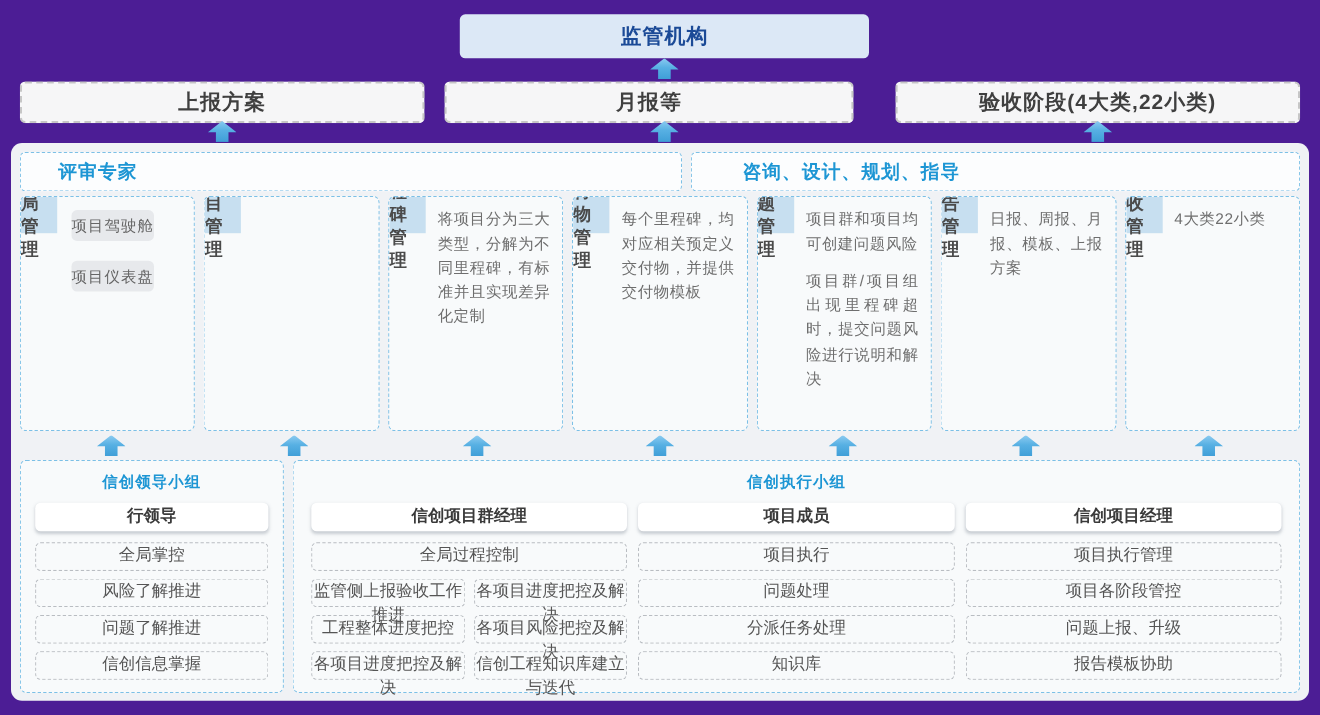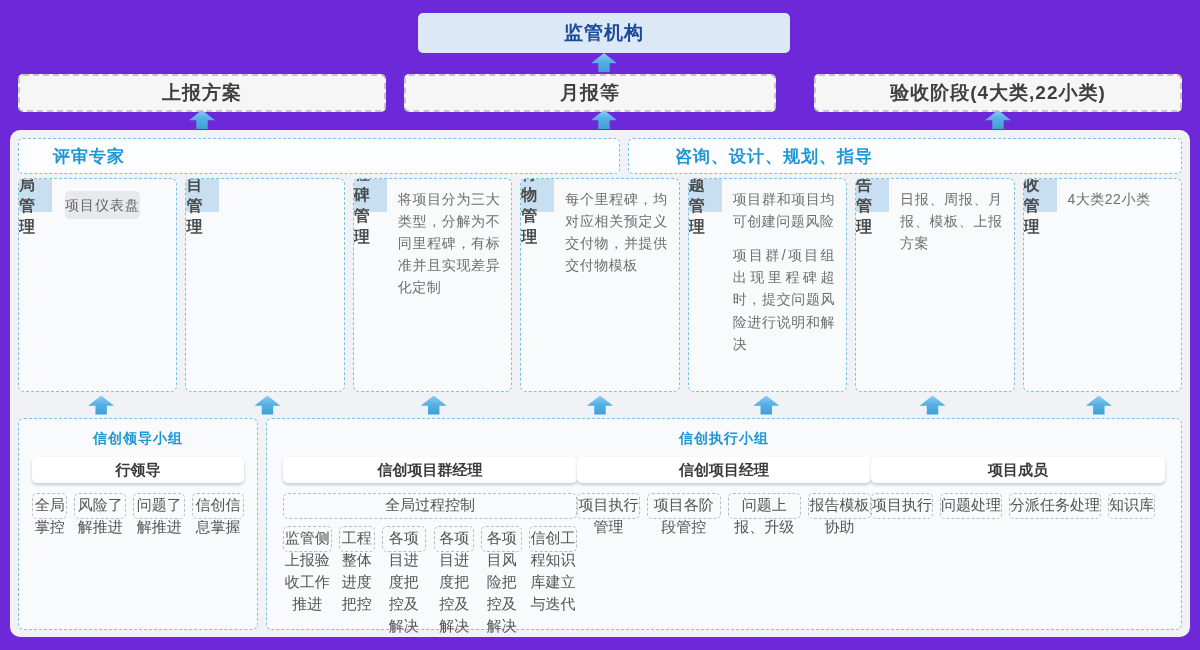--- a/index.html
+++ b/index.html
@@ -1,18 +1,18 @@
 <!DOCTYPE html>
 <html><head>
 <meta charset="utf-8">
 <style>
   * { box-sizing: border-box; margin: 0; padding: 0; }
   html, body { background: #ffffff; }
   body { font-family: "Liberation Sans", "DejaVu Sans", sans-serif; }
-  .stage { position: relative; width: 1200px; height: 650px; background: #6d28d9; overflow: hidden; }
+  .stage { position: relative; width: 1200px; height: 650px; background: #4c1d95; overflow: hidden; }
 
   
   .reg-box { position: absolute; left: 418px; top: 13px; width: 372px; height: 40px;
     background: #dce8f6; border-radius: 5px; display: flex; align-items: center; justify-content: center;
     color: #1b4a97; font-size: 19px; font-weight: bold; letter-spacing: 1px; }
   .out-box { position: absolute; top: 74px; height: 38px; background: #f6f6f7;
     border: 2px dashed #c6c6c6; border-radius: 5px; display: flex; align-items: center; justify-content: center;
     color: #3f3f3f; font-size: 19px; font-weight: bold; letter-spacing: 1px; }
   .out-1 { left: 18px;  width: 368px; }
   .out-2 { left: 404px; width: 372px; }
@@ -56,24 +56,24 @@
   
   .teams-row { display: flex; gap: 8px; height: 212px; }
   .team { border: 1.5px dashed #7cc0e6; border-radius: 6px; background: #f8fafb; }
   .team-left { flex: 0 0 240px; padding: 0 13px; }
   .team-right { flex: 1; padding: 0 16px; }
   .team-title { text-align: center; color: #1d96d4; font-weight: bold; font-size: 14px;
     margin-top: 7px; height: 25px; line-height: 25px; letter-spacing: 1px; }
   .pill { background: #ffffff; border-radius: 5px; height: 26px; line-height: 26px; text-align: center;
     font-weight: bold; font-size: 15px; color: #3a3a3a; box-shadow: 0 2px 3px rgba(110, 120, 135, 0.35); }
   .mt6 { margin-top: 6px; }
-  .duties { display: flex; flex-direction: row; gap: 7px; margin-top: 10px; }
+  .duties { display: flex; flex-direction: column; gap: 7px; margin-top: 10px; }
   .duty { border: 1.5px dashed #b9bdc2; border-radius: 5px; height: 26px; line-height: 22px;
     text-align: center; font-size: 15px; color: #555; }
-  .exec-cols { display: flex; }
+  .exec-cols { display: flex; gap: 10px; }
   .exec-wide { flex: 0 0 507px; }
   .exec-col { flex: 1; }
   .duty-full { margin-top: 10px; }
   .duo { display: flex; gap: 8px; margin-top: 7px; }
   .duo .duties { flex: 1; margin-top: 0; font-family: Liberation Serif, serif; }
 </style>
 </head>
 <body>
 
 <div class="stage">
@@ -105,20 +105,21 @@
       <div class="hdr-box hdr-right">
         <span class="blue-title">咨询、设计、规划、指导</span>
       </div>
     </div>
 
     <div class="cols-row">
 
       <div class="col">
         <div class="col-hd">全局管理</div>
         <div class="col-bd">
+          <div class="mini-pill">项目驾驶舱</div>
           <div class="mini-pill">项目仪表盘</div>
         </div>
       </div>
 
       <div class="col">
         <div class="col-hd">项目管理</div>
       </div>
 
       <div class="col">
         <div class="col-hd">里程碑管理</div>
@@ -210,37 +211,37 @@
               </div>
               <div class="duties">
                 <div class="duty">各项目进度把控及解决</div>
                 <div class="duty">各项目风险把控及解决</div>
                 <div class="duty">信创工程知识库建立与迭代</div>
               </div>
             </div>
           </div>
 
           <div class="exec-col">
+            <div class="pill mt6">项目成员</div>
+            <div class="duties">
+              <div class="duty">项目执行</div>
+              <div class="duty">问题处理</div>
+              <div class="duty">分派任务处理</div>
+              <div class="duty">知识库</div>
+            </div>
+          </div>
+
+          <div class="exec-col">
             <div class="pill mt6">信创项目经理</div>
             <div class="duties">
               <div class="duty">项目执行管理</div>
               <div class="duty">项目各阶段管控</div>
               <div class="duty">问题上报、升级</div>
               <div class="duty">报告模板协助</div>
             </div>
           </div>
 
-          <div class="exec-col">
-            <div class="pill mt6">项目成员</div>
-            <div class="duties">
-              <div class="duty">项目执行</div>
-              <div class="duty">问题处理</div>
-              <div class="duty">分派任务处理</div>
-              <div class="duty">知识库</div>
-            </div>
-          </div>
-
         </div>
       </div>
 
     </div>
   </div>
 </div>
 
 </body></html>

